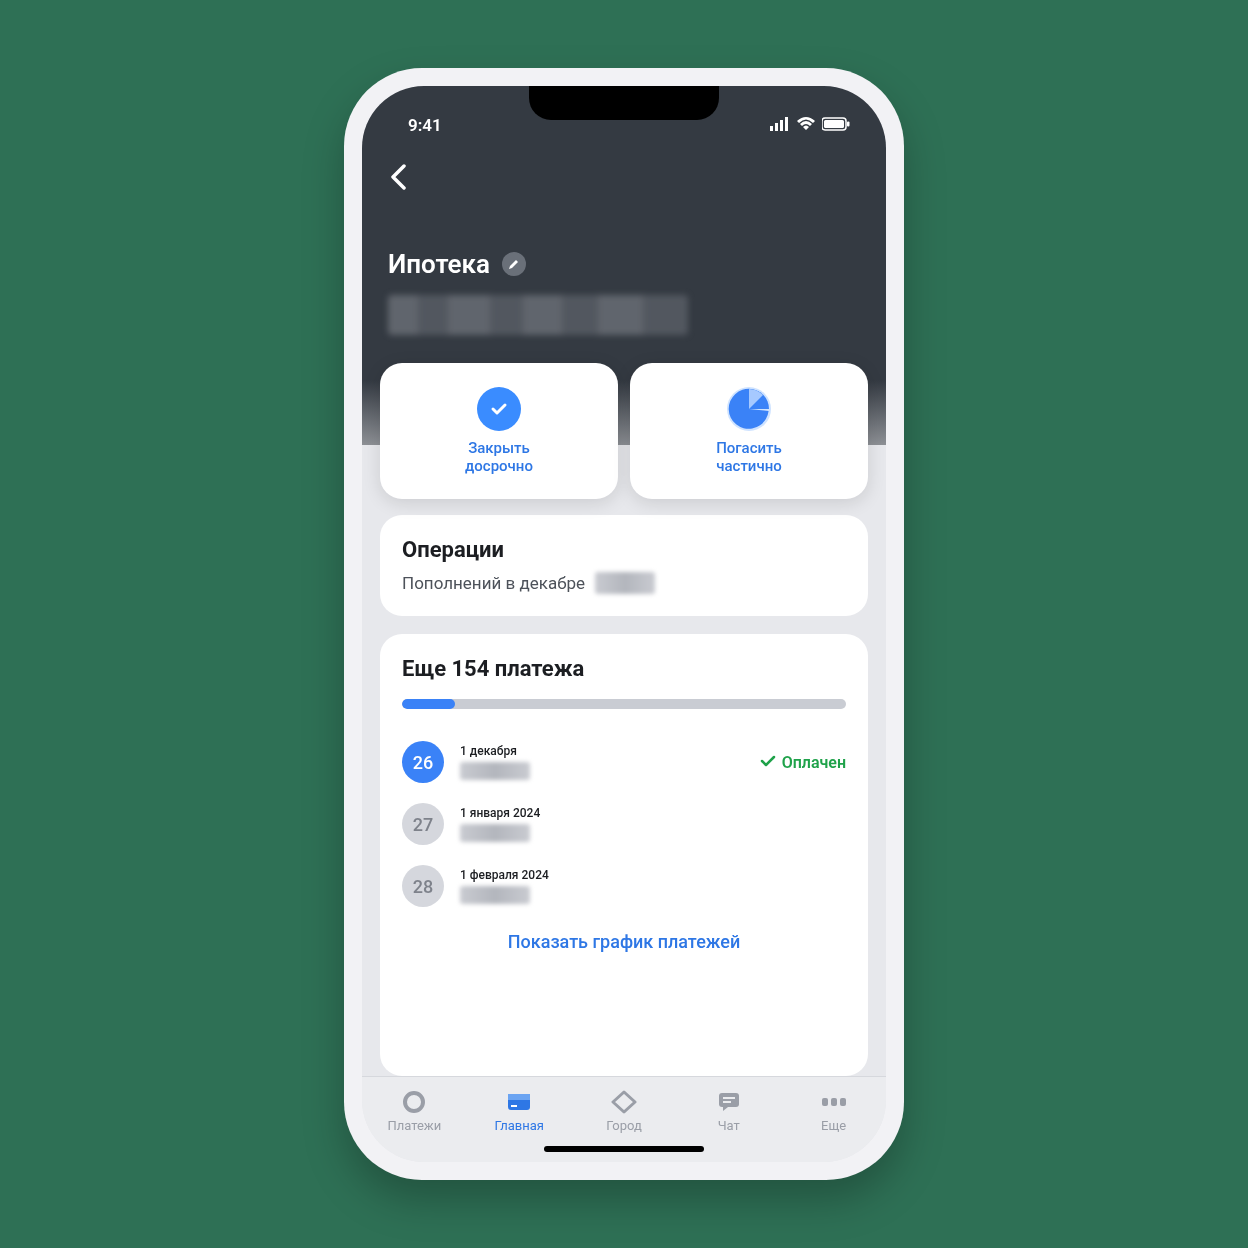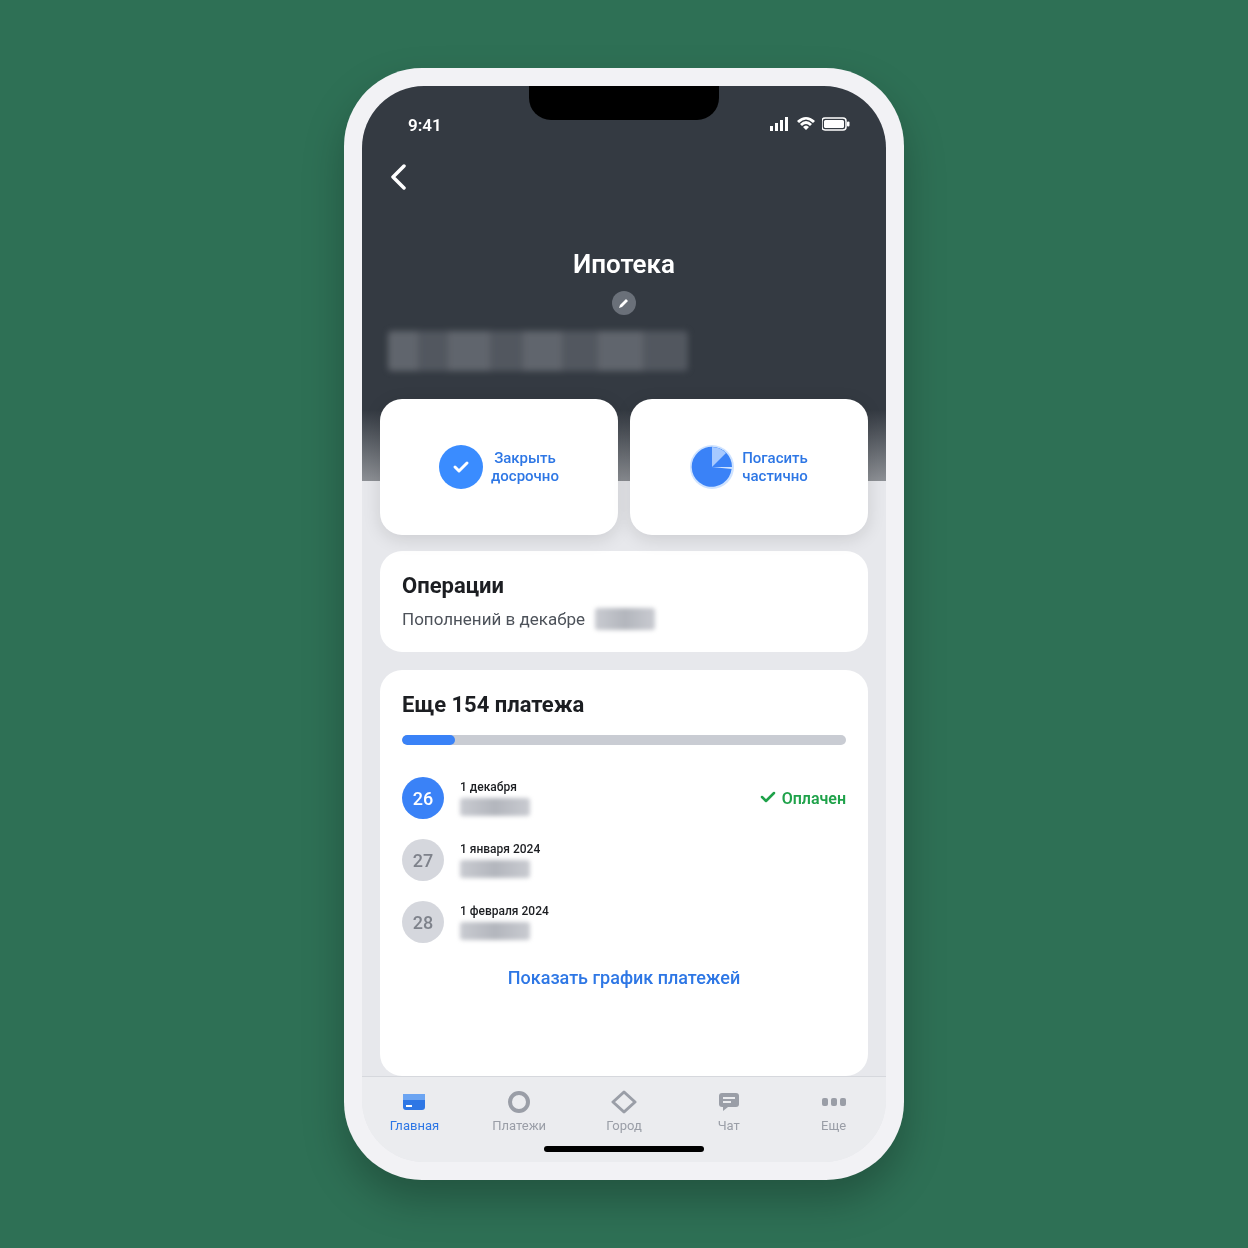--- a/index.html
+++ b/index.html
@@ -57,21 +57,20 @@
   }
   .status-icons { display: flex; gap: 6px; align-items: center; }
   .back-btn { margin-top: 18px; font-size: 30px; color: #fff; padding-left: 2px;}
   .title-row {
     margin-top: 52px;
     display: flex;
     align-items: center;
     gap: 12px;
     font-size: 26px;
     font-weight: 600;
-    flex-direction: column;
   }
   .edit-dot {
     width: 24px; height: 24px;
     border-radius: 50%;
     background: #6a7079;
     display: flex; align-items:center; justify-content:center;
   }
   .edit-dot svg { width:12px; height:12px; }
   .blur-placeholder {
     height: 40px;
@@ -97,21 +96,21 @@
     left: 18px; right: 18px;
     bottom: -54px;
   }
   .action-card {
     flex: 1;
     height: 136px;
     border-radius: 22px;
     background: #fff;
     box-shadow: 0 4px 18px rgba(0,0,0,.12);
     display: flex;
-    flex-direction: row;
+    flex-direction: column;
     align-items: center;
     justify-content: center;
     gap: 8px;
   }
   .action-card.locked {
     background: transparent;
     box-shadow: none;
   }
   .action-icon {
     width: 44px; height: 44px;
@@ -369,37 +368,37 @@
             <span class="date">1 февраля 2024</span>
             <span class="tiny-blur"></span>
           </div>
         </div>
 
         <div class="show-schedule">Показать график платежей</div>
       </div>
     </div>
 
     <div class="tabbar">
+      <div class="tab">
+        <span class="tab-icon">
+          <svg width="24" height="24" viewBox="0 0 24 24">
+              <circle cx="12" cy="12" r="9" fill="none" stroke="#9a9ea7" stroke-width="4"></circle>
+            </svg>
+        </span>
+        <span>Платежи</span>
+      </div>
       <div class="tab active">
         <span class="tab-icon">
           <svg width="26" height="22" viewBox="0 0 26 22">
               <rect x="2" y="3" width="22" height="16" rx="3" fill="#2e77e5"></rect>
               <rect x="2" y="3" width="22" height="6" fill="#6ba4f2"></rect>
               <rect x="5" y="14" width="6" height="2" fill="#fff"></rect>
             </svg>
         </span>
         <span>Главная</span>
-      </div>
-      <div class="tab">
-        <span class="tab-icon">
-          <svg width="24" height="24" viewBox="0 0 24 24">
-              <circle cx="12" cy="12" r="9" fill="none" stroke="#9a9ea7" stroke-width="4"></circle>
-            </svg>
-        </span>
-        <span>Платежи</span>
       </div>
       <div class="tab">
         <span class="tab-icon">
           <svg width="26" height="24" viewBox="0 0 26 24">
               <path d="M13 2 L24 12 L13 22 L2 12 Z" fill="none" stroke="#9a9ea7" stroke-width="3" stroke-linejoin="round"></path>
             </svg>
         </span>
         <span>Город</span>
       </div>
       <div class="tab">

